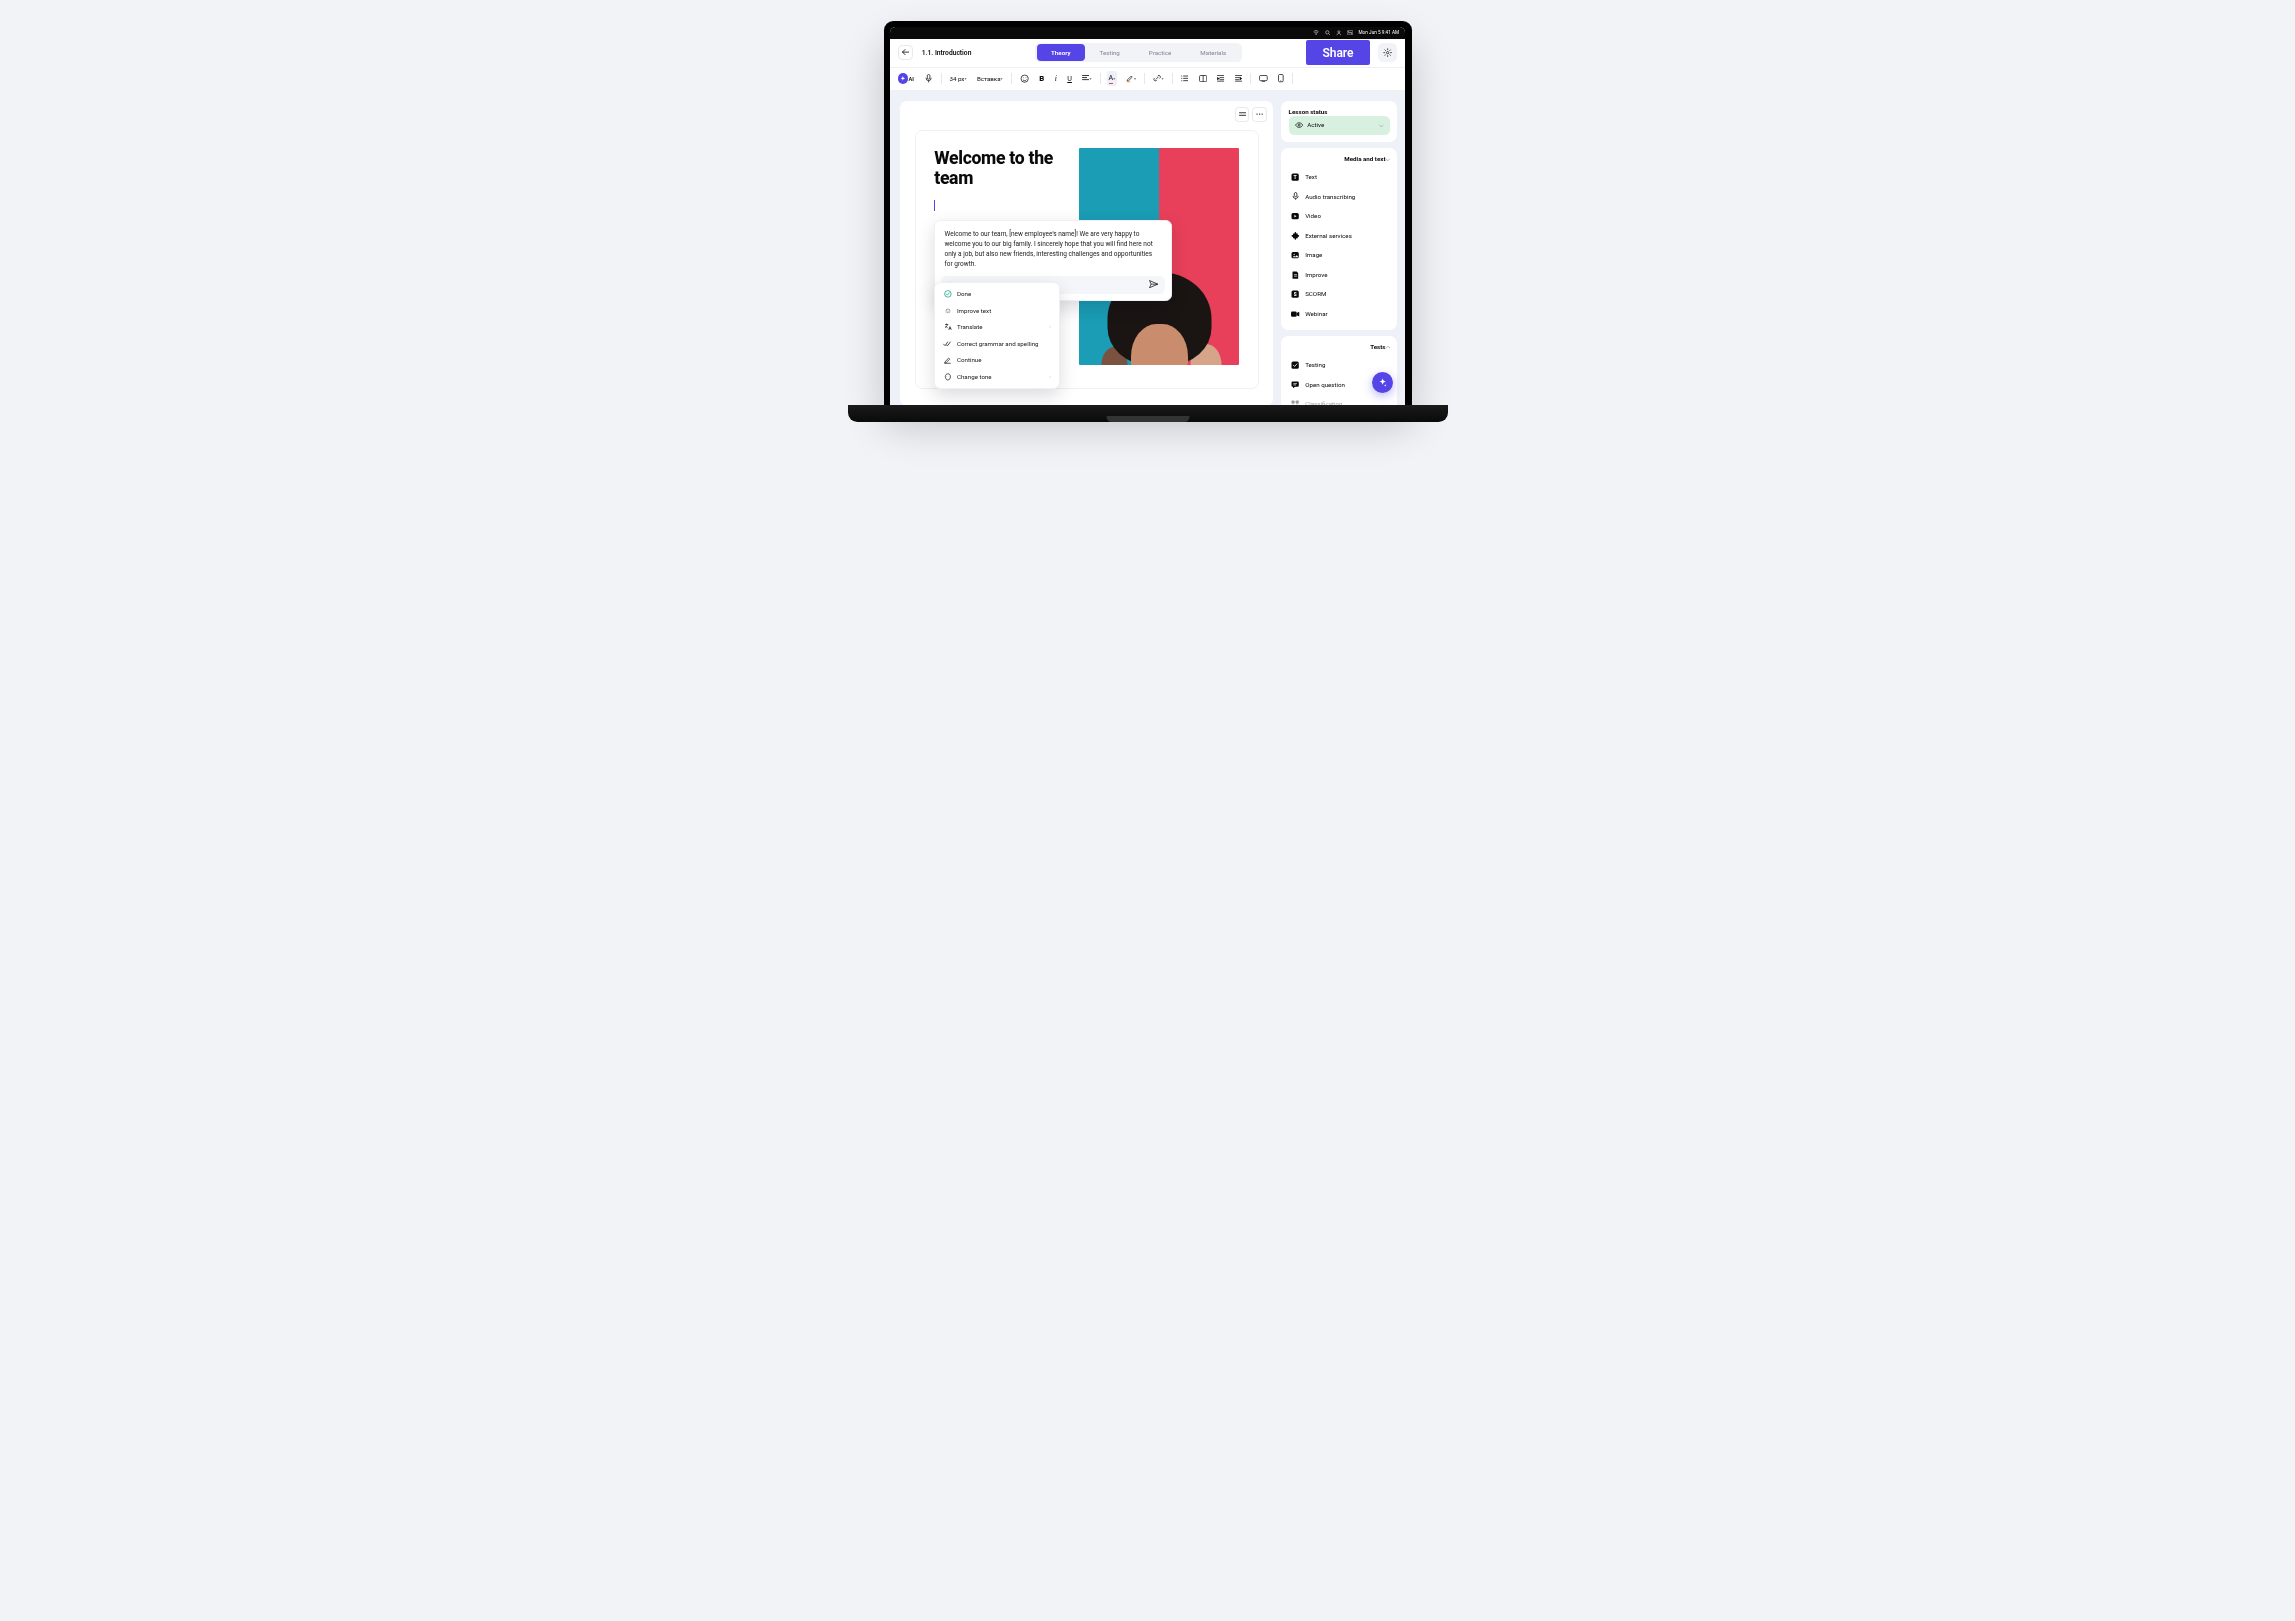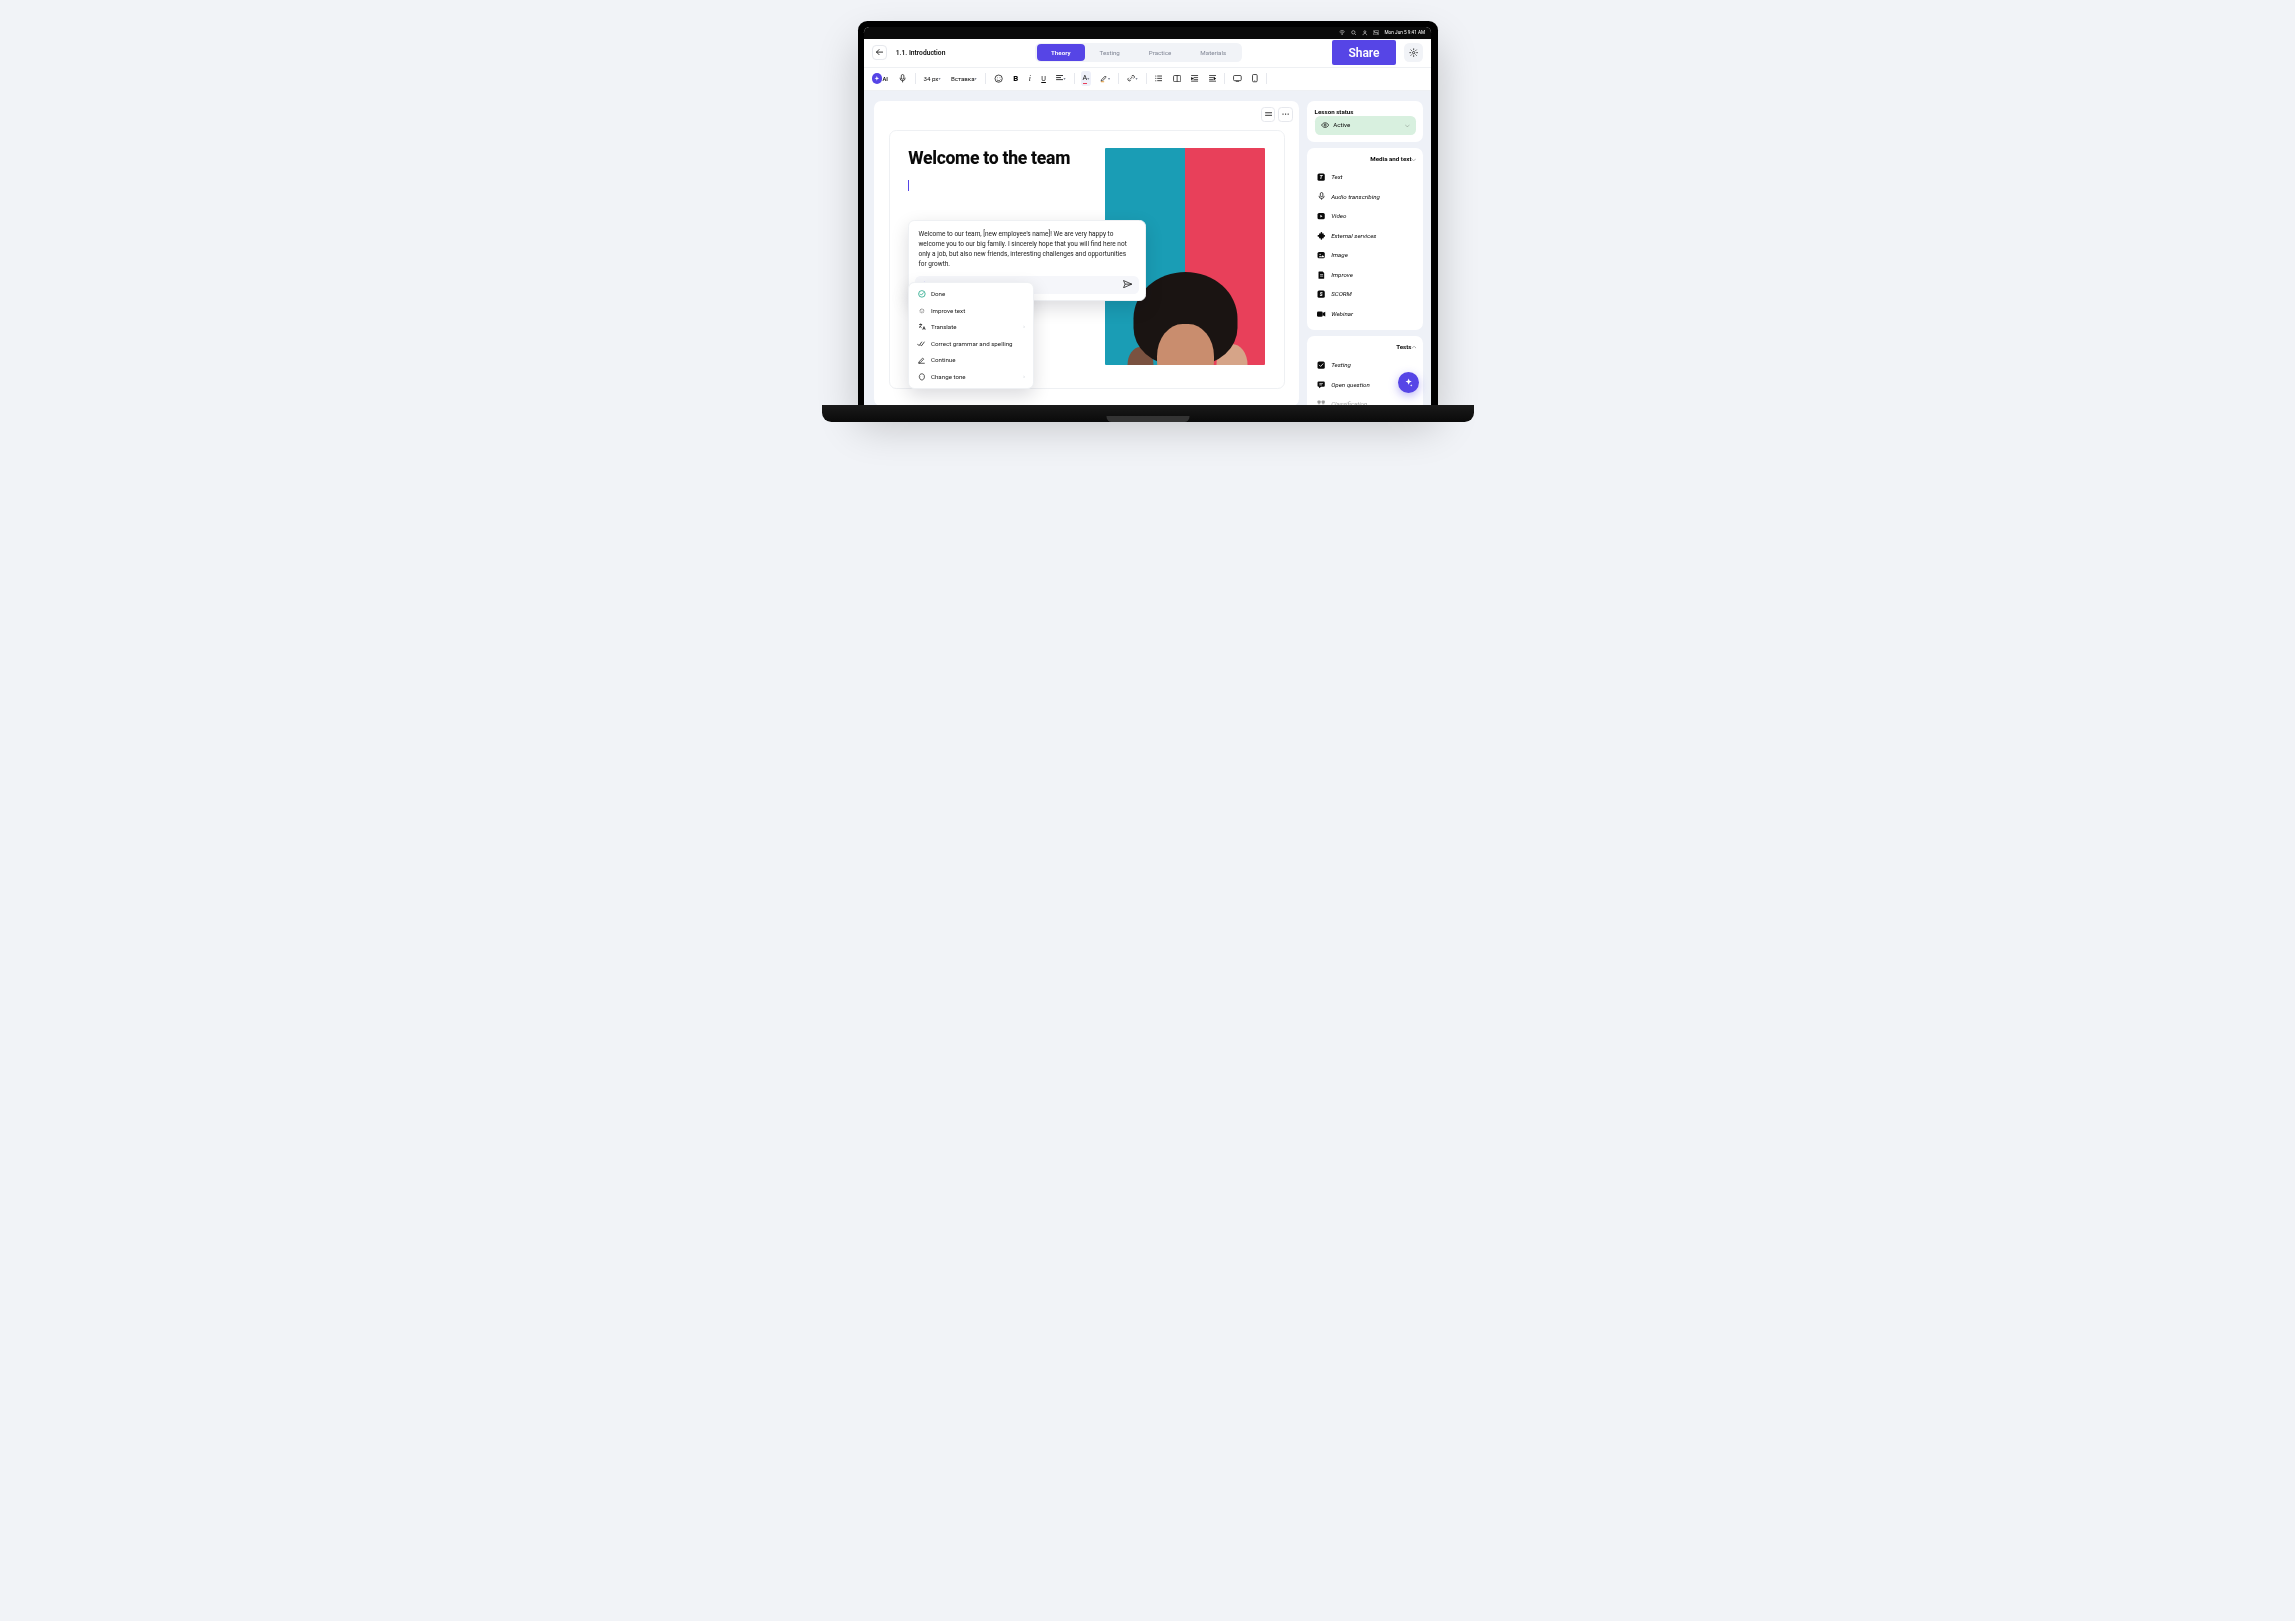--- a/index.html
+++ b/index.html
@@ -6,21 +6,21 @@
 body {
   font-family: -apple-system, BlinkMacSystemFont, "Segoe UI", Roboto, sans-serif;
   background: #f1f3f7;
   display: flex;
   justify-content: flex-start;
   align-items: flex-start;
   min-height: 100vh;
   padding: 21px 0 0 0;
 }
 .laptop {
-  width: 580px;
+  width: 528px;
   margin: 0 auto;
   background: #000;
   border-radius: 9.3px 9.3px 0 0;
   padding: 6.2px 6.2px 0 6.2px;
   box-shadow: 0 21px 41px rgba(0,0,0,0.2);
   position: relative;
 }
 .laptop-base {
   position: absolute;
   bottom: -16.6px;
@@ -367,21 +367,21 @@
   border-radius: 5.2px;
   padding: 5.2px 6.2px;
   display: flex;
   align-items: center;
   gap: 4.1px;
   font-size: 6.2px;
   color: #0a0a0a;
   cursor: pointer;
 }
 .status-pill .chev { margin-left: auto; color: #1a1a1a; }
-.side-list { display: flex; flex-direction: column; gap: 2.1px; font-style: italic; }
+.side-list { display: flex; flex-direction: column; gap: 2.1px; }
 .side-item {
   display: flex;
   align-items: center;
   gap: 5.2px;
   padding: 4.1px 2.1px;
   font-size: 6.2px;
   color: #0a0a0a;
   cursor: pointer;
   border-radius: 4.1px;
 }

